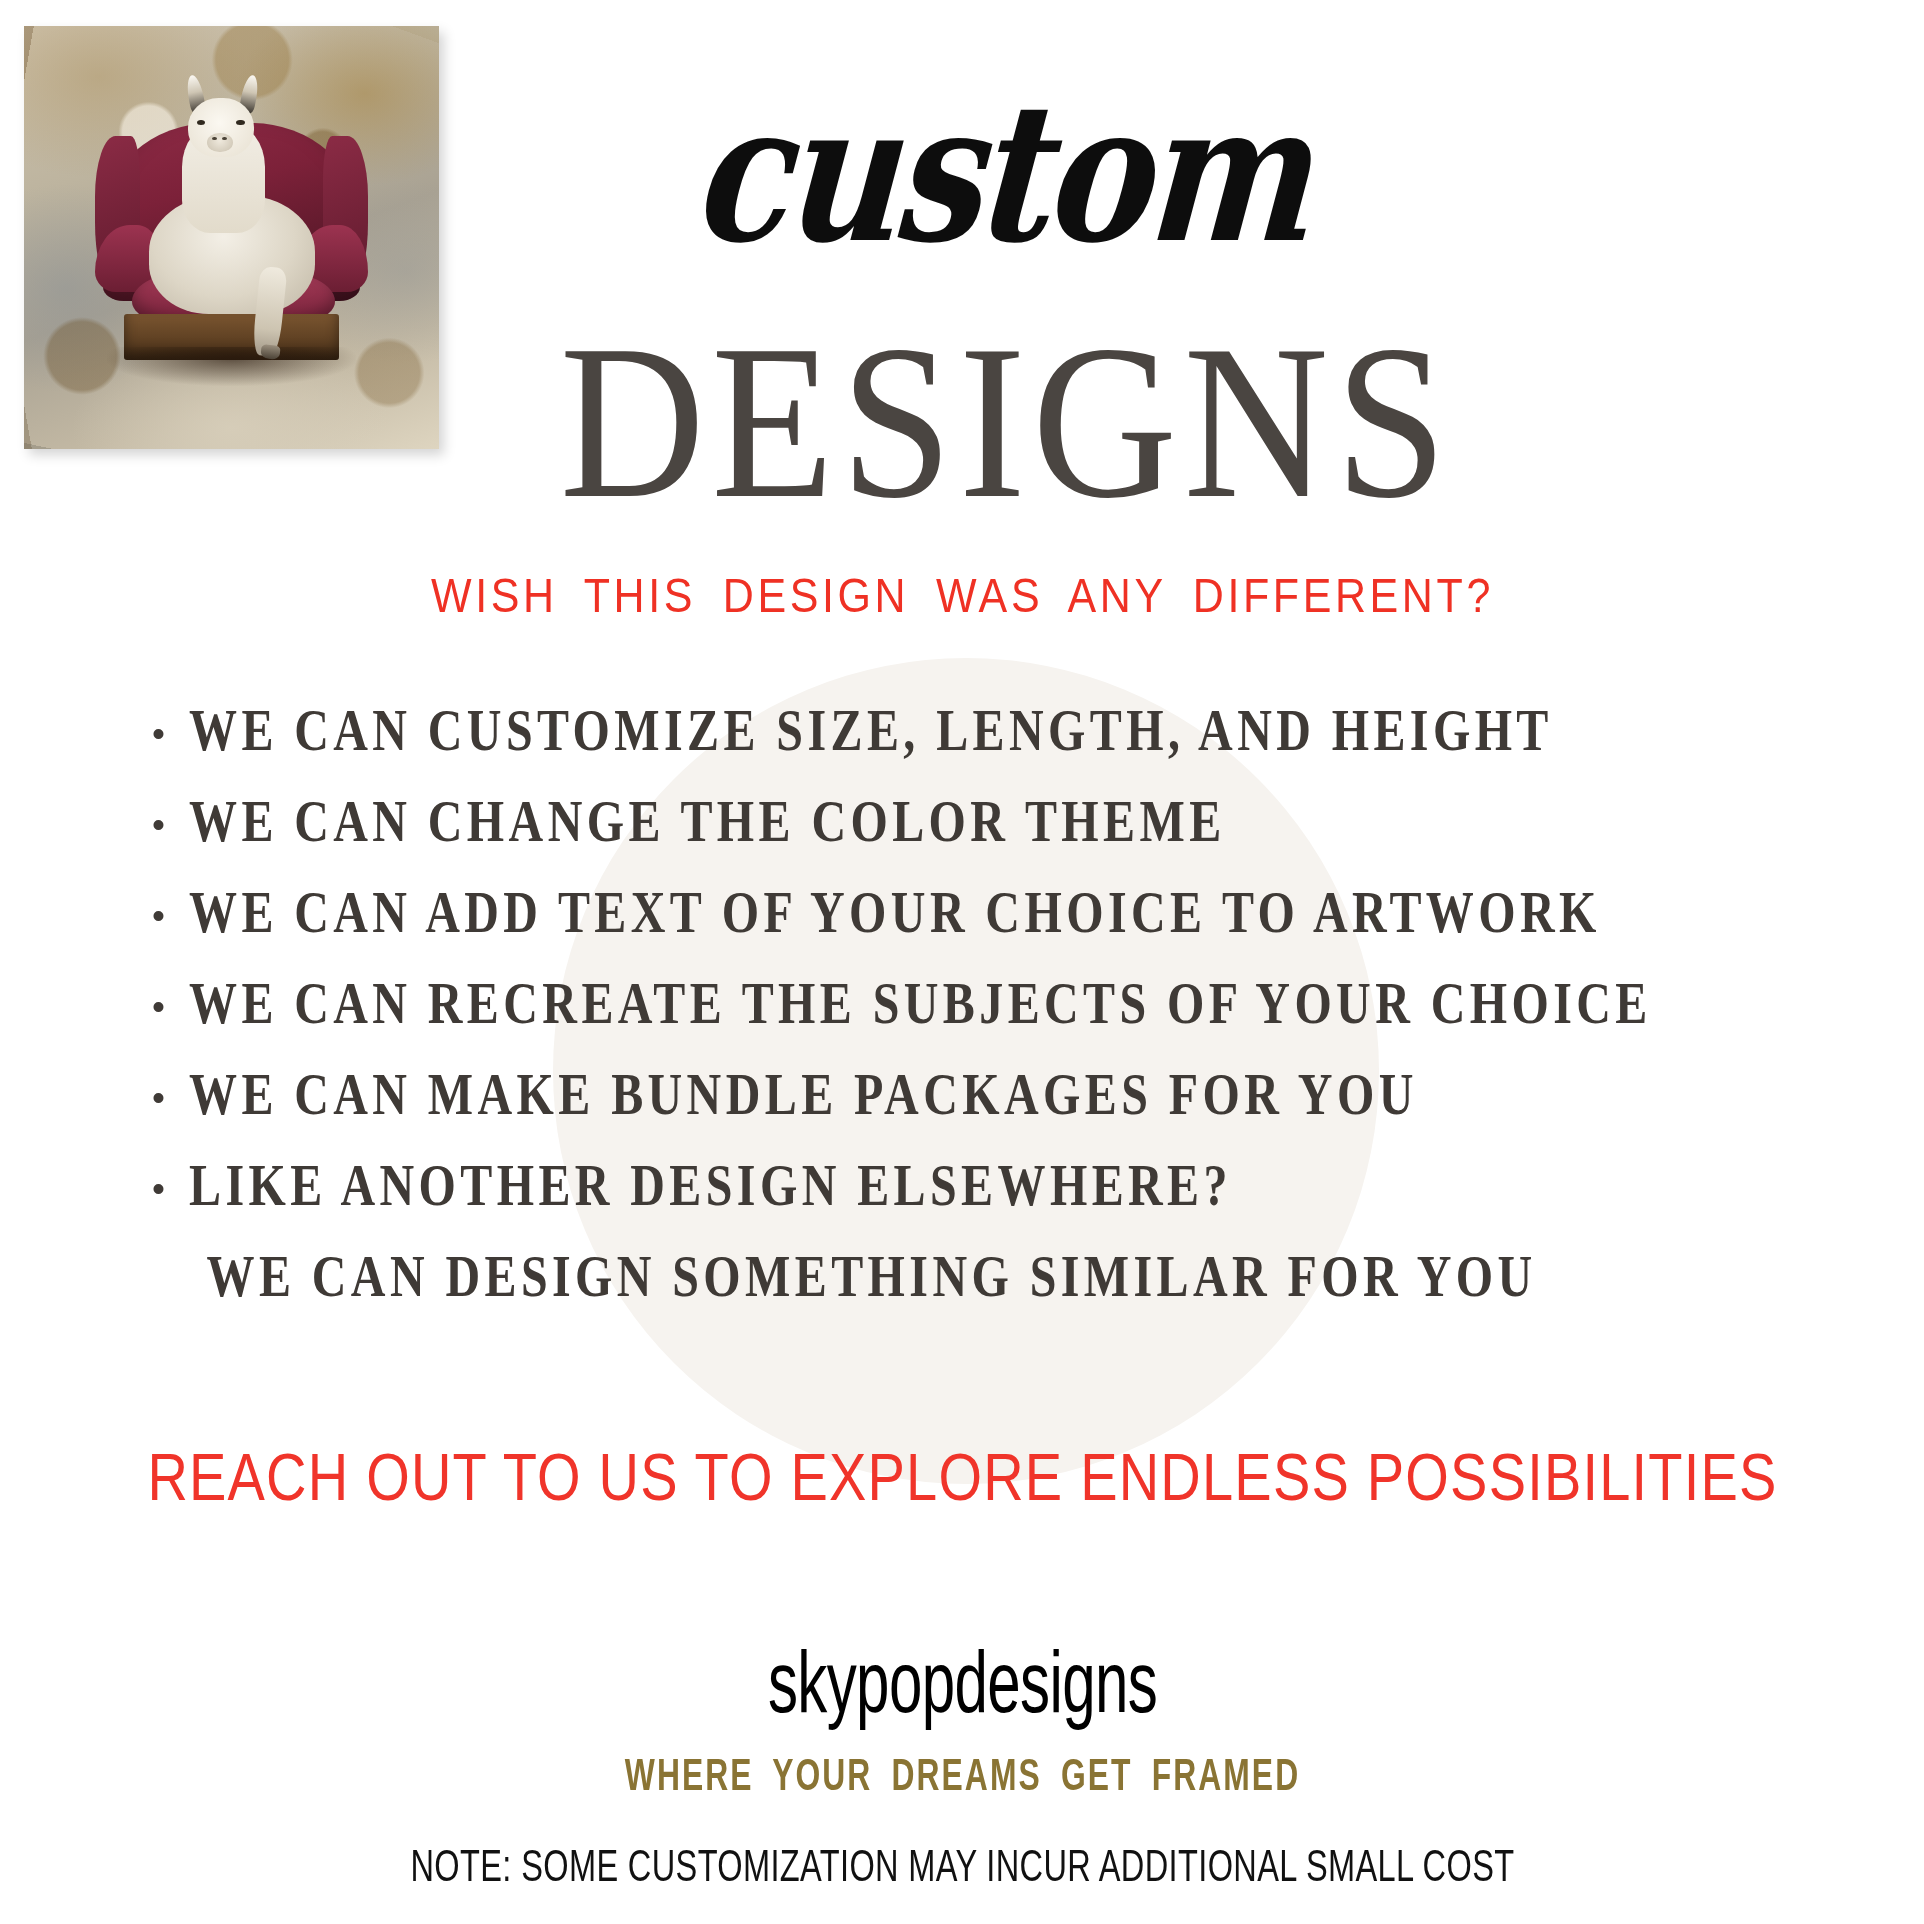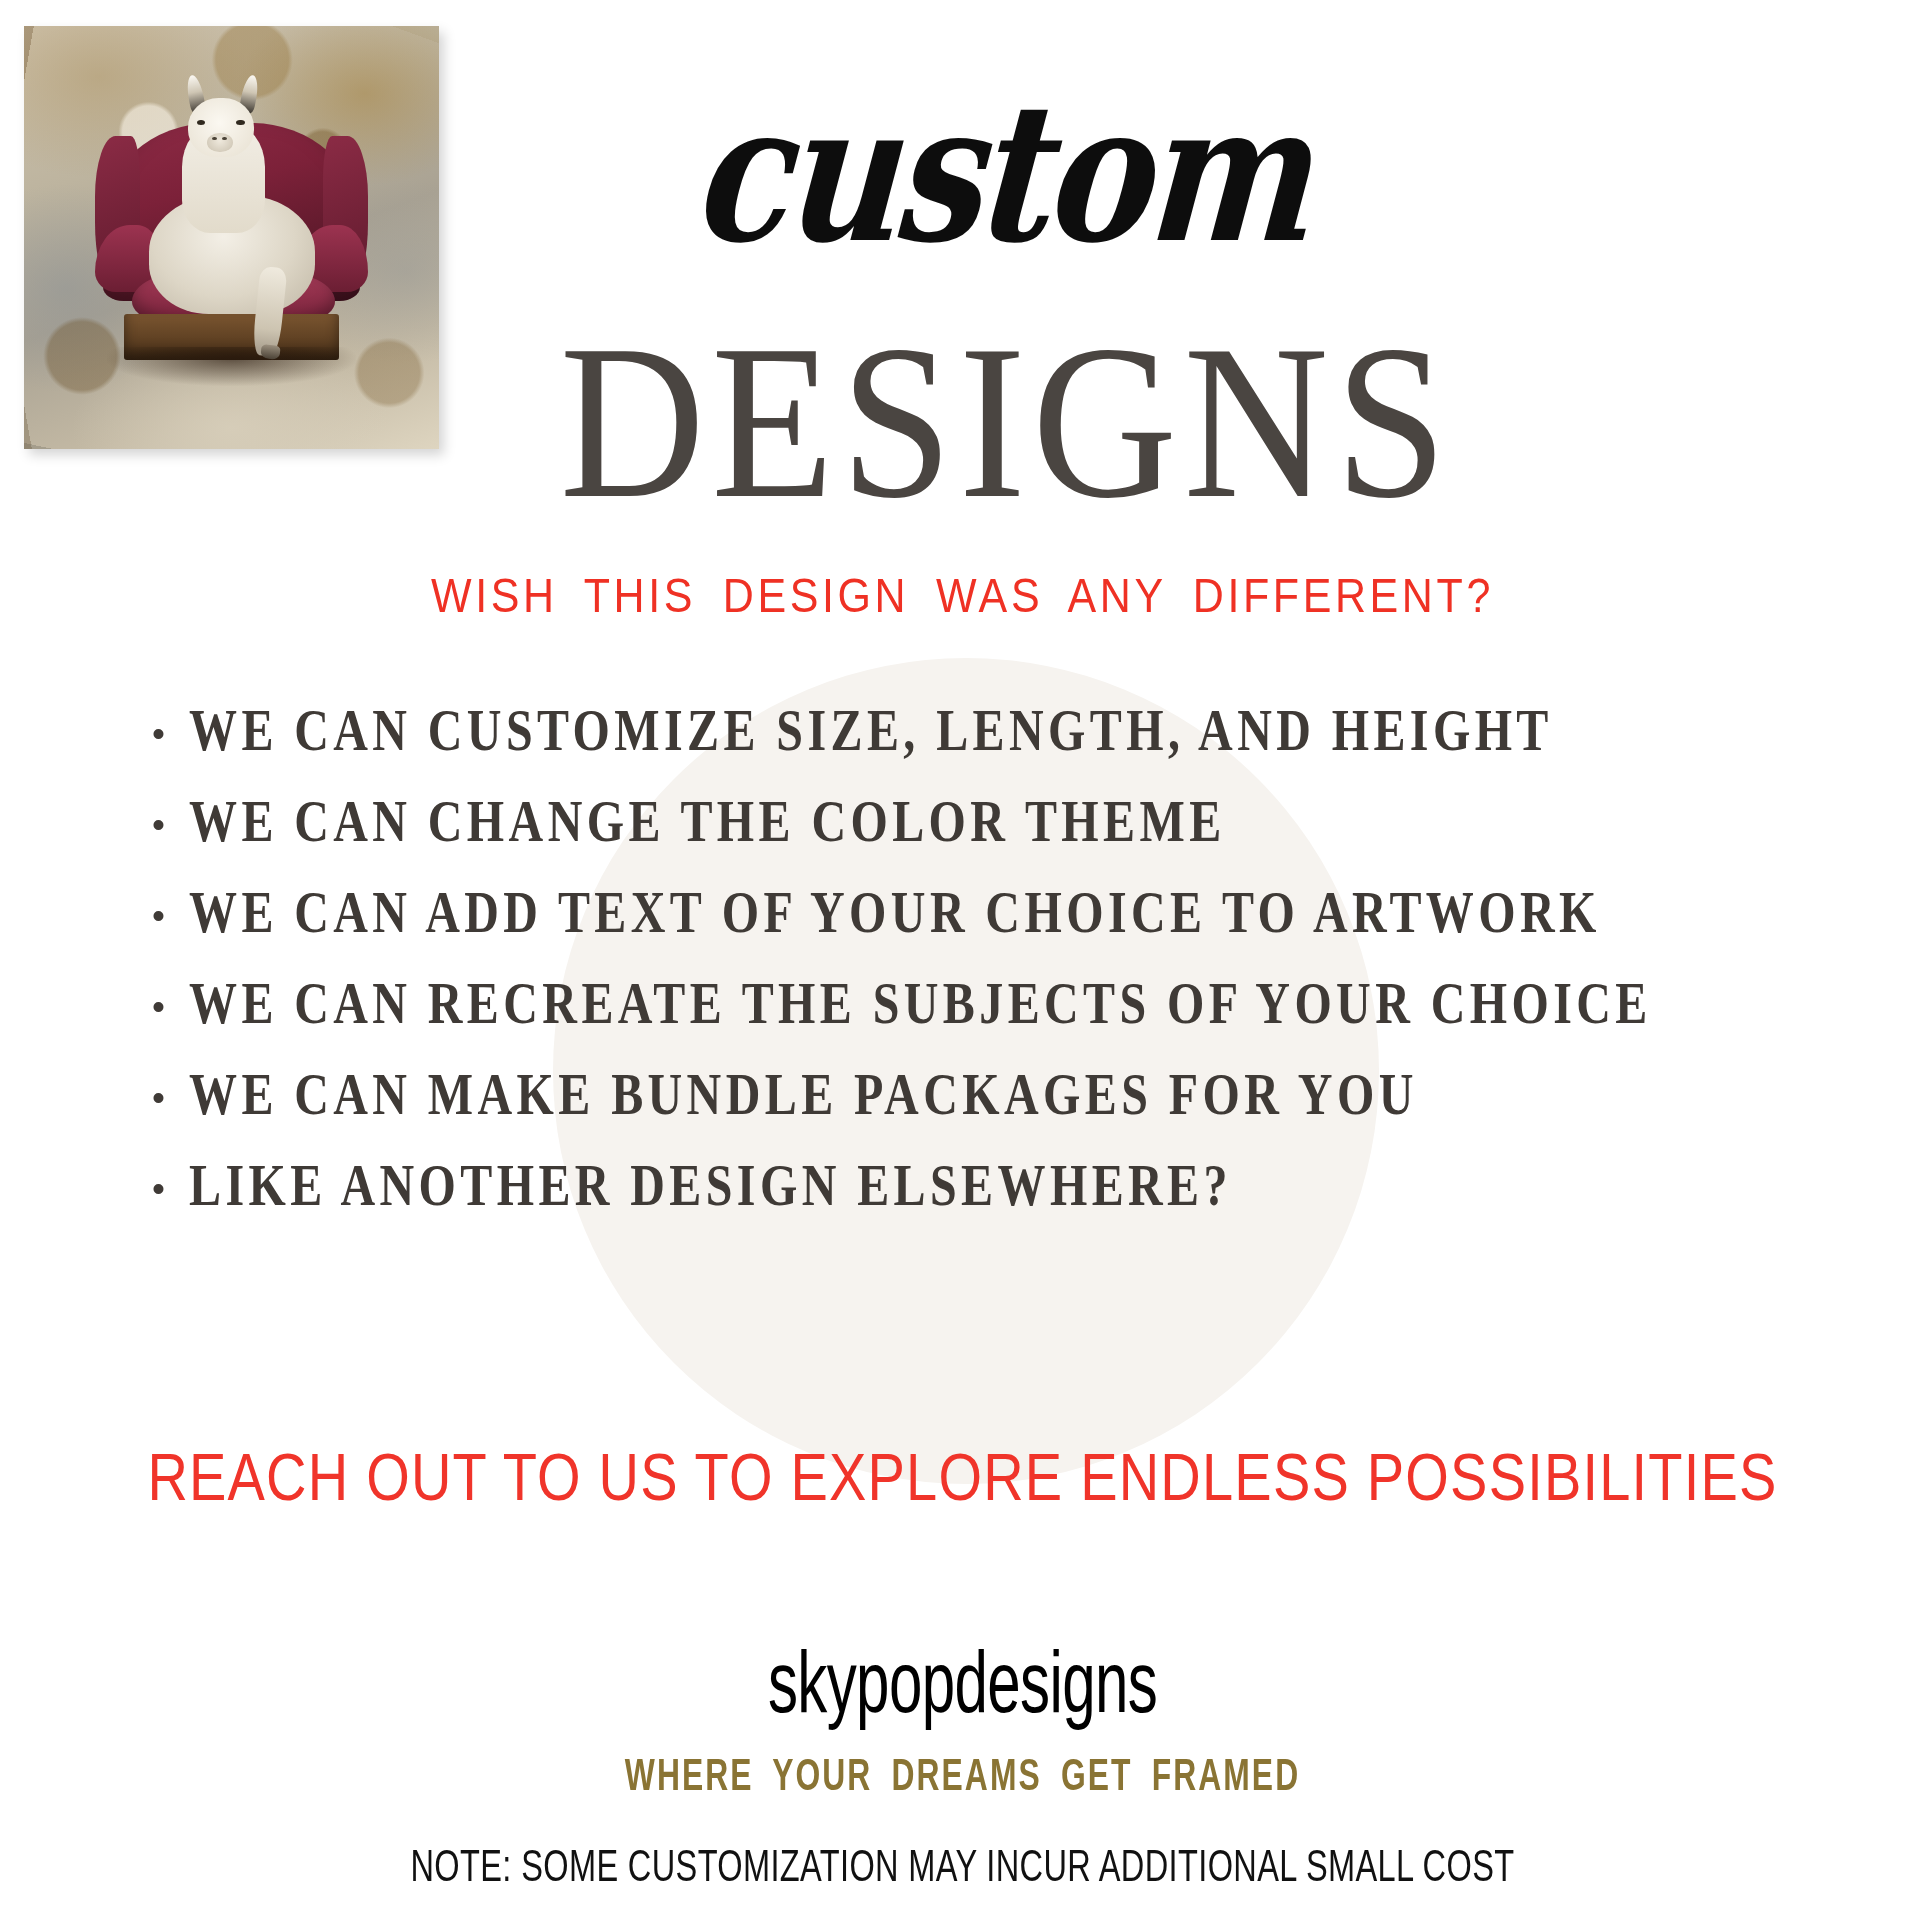--- a/index.html
+++ b/index.html
@@ -394,20 +394,24 @@
       <span class="bullet-text">WE CAN RECREATE THE SUBJECTS OF YOUR CHOICE</span>
     </li>
     <li class="bullet-row">
       <span class="bullet-dot">•</span>
       <span class="bullet-text">WE CAN MAKE BUNDLE PACKAGES FOR YOU</span>
     </li>
     <li class="bullet-row">
       <span class="bullet-dot">•</span>
       <span class="bullet-text">LIKE ANOTHER DESIGN ELSEWHERE?</span>
     </li>
+    <li class="bullet-row no-dot">
+      <span class="bullet-dot">•</span>
+      <span class="bullet-text">WE CAN DESIGN SOMETHING SIMILAR FOR YOU</span>
+    </li>
   </ul>
 
   <div class="cta-line">REACH OUT TO US TO EXPLORE ENDLESS POSSIBILITIES</div>
 
   <div class="brand">skypopdesigns</div>
 
   <div class="tagline">WHERE YOUR DREAMS GET FRAMED</div>
 
   <div class="note">NOTE: SOME CUSTOMIZATION MAY INCUR ADDITIONAL SMALL COST</div>
 

